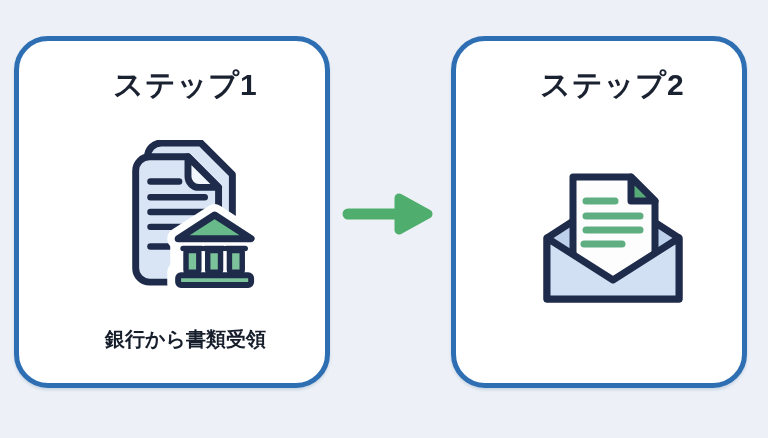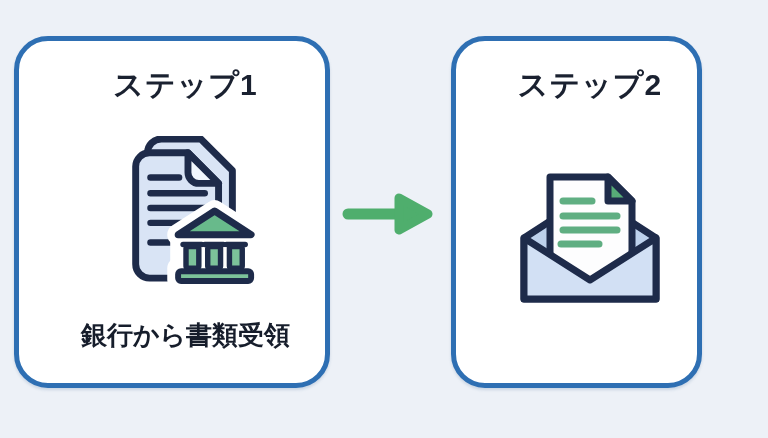--- a/index.html
+++ b/index.html
@@ -15,33 +15,33 @@
     top:36px;height:352px;
     background:#ffffff;
     border:5px solid #2e6fb3;
     border-radius:34px;
     box-sizing:border-box;
     display:flex;flex-direction:column;align-items:center;
     box-shadow:0 2px 3px rgba(46,90,140,0.18);
     padding-left:27px;
   }
   .step-card.card-1{left:14px;width:316px;}
-  .step-card.card-2{left:451px;width:251px;}
+  .step-card.card-2{left:451px;width:296px;}
   .step-title{
     margin-top:26px;
     font-size:30px;font-weight:bold;
     color:#1a2130;letter-spacing:1px;
     line-height:1.2;
   }
   .icon-area{
     flex:1;display:flex;align-items:center;justify-content:center;
   }
   .step-label{
     margin-bottom:32px;
-    font-size:26px;font-weight:bold;
+    font-size:20px;font-weight:bold;
     color:#161d2b;letter-spacing:0px;
     white-space:nowrap;line-height:1.2;
   }
   .flow-arrow{
     position:absolute;left:339px;top:192px;
     width:96px;height:44px;
   }
 </style>
 </head>
 <body style="background: rgb(237, 241, 247);">

